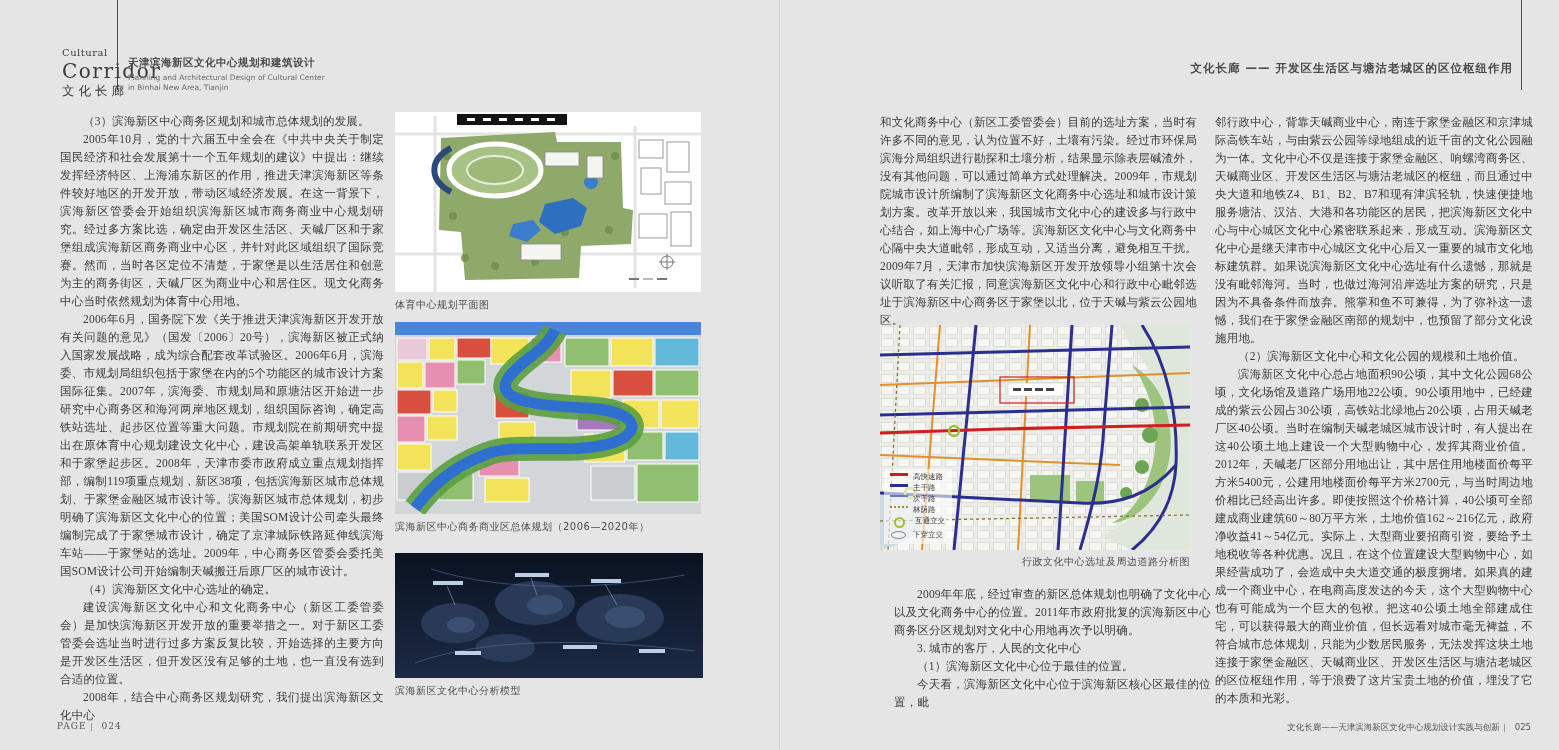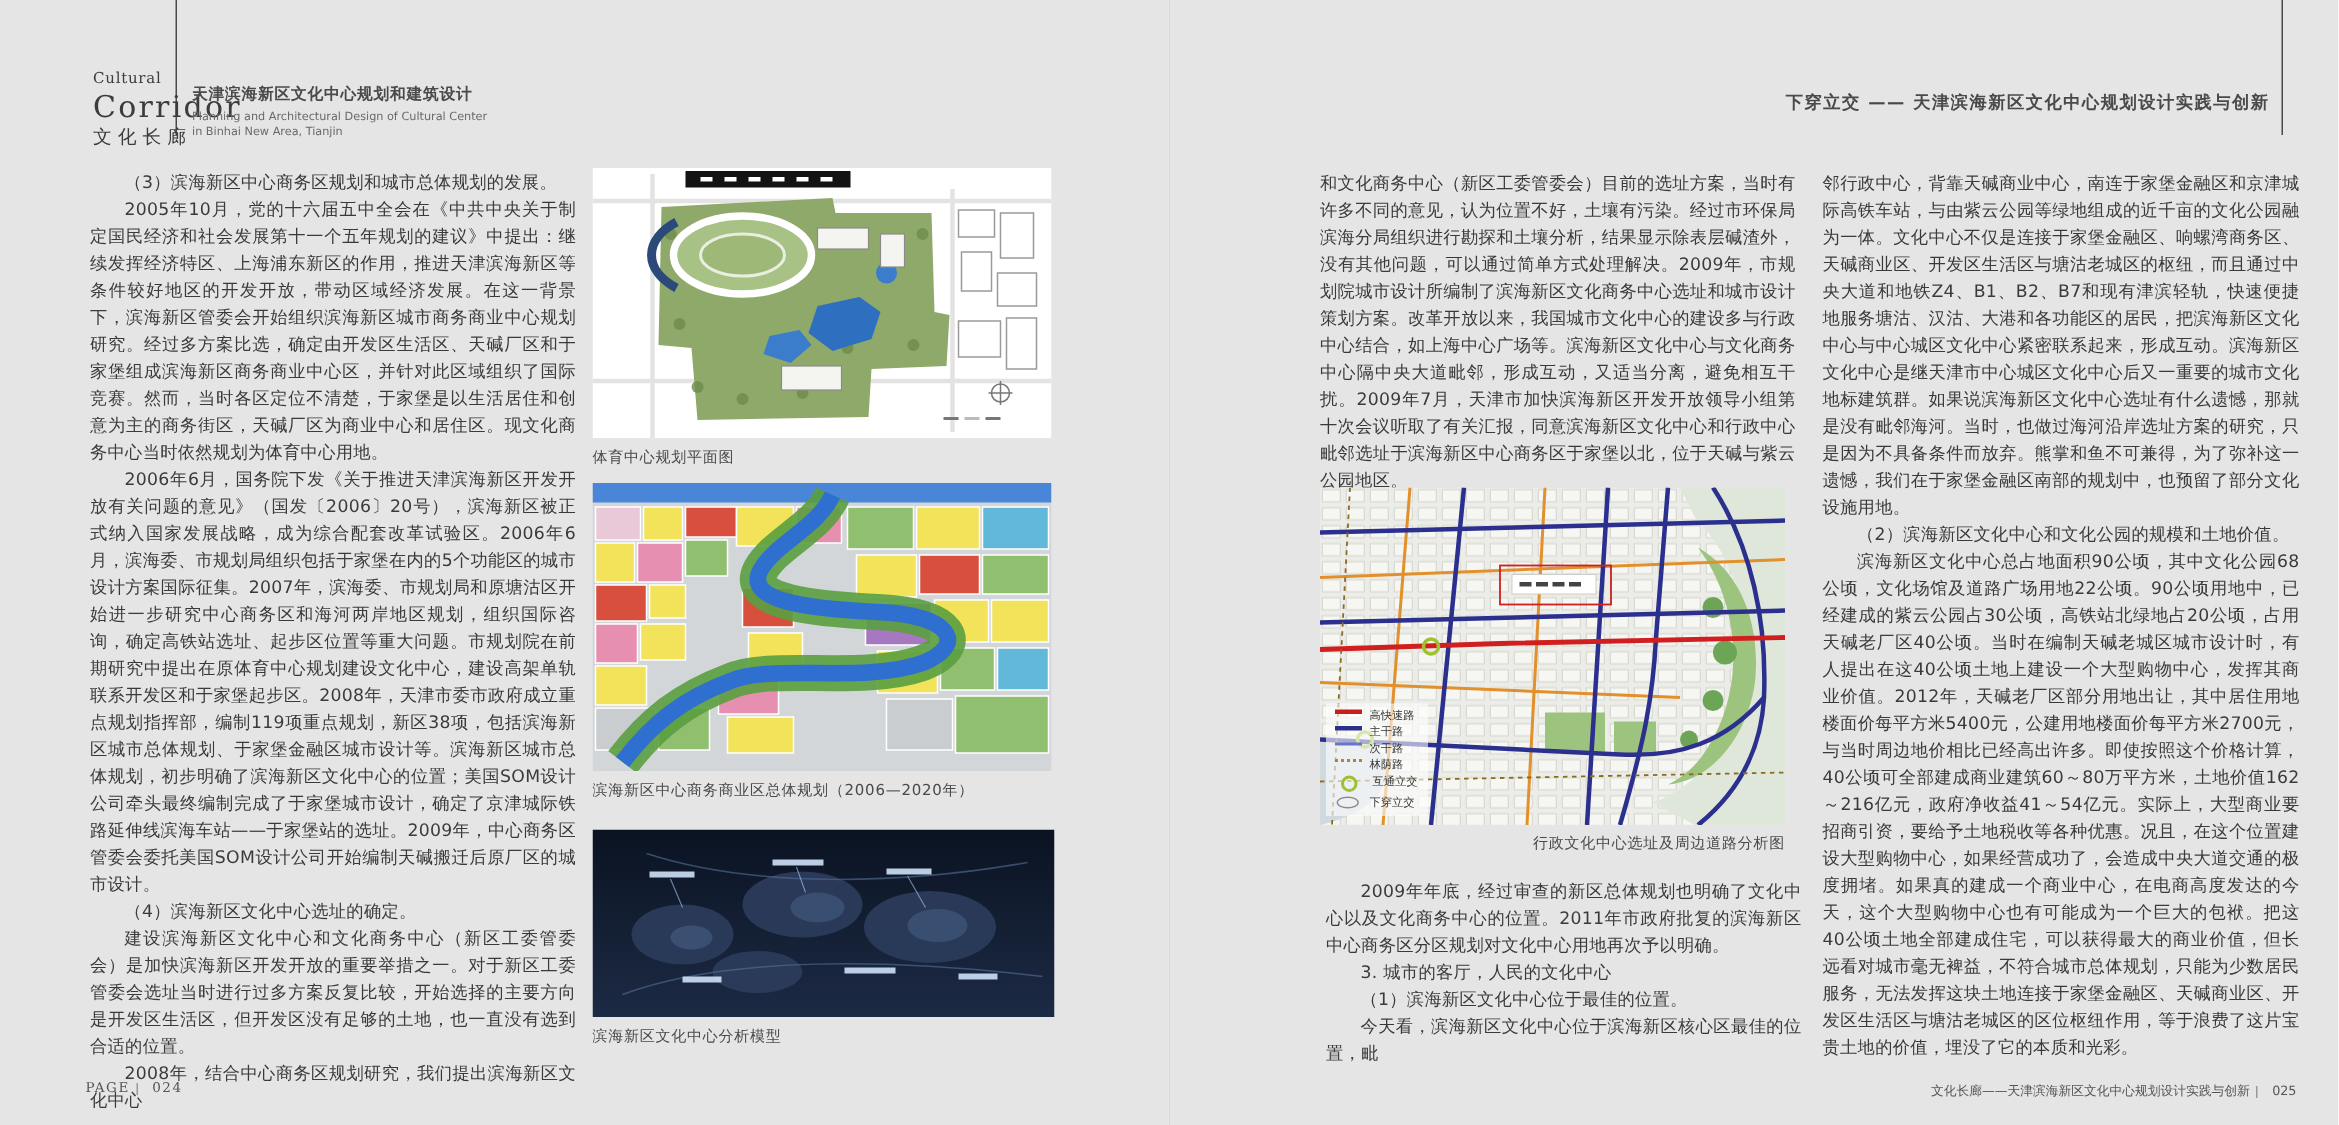--- a/index.html
+++ b/index.html
@@ -28,27 +28,27 @@
   .lp-title{position:absolute;left:128px;top:56px;width:260px;}
   .lp-title .cn{font-size:10.5px;font-weight:bold;color:#4a4a4a;letter-spacing:.5px;}
   .lp-title .en{font-size:7.5px;color:#6a6a6a;line-height:9.5px;margin-top:3px;}
 
   
   .rp-header{position:absolute;right:46px;top:56px;width:640px;text-align:right;}
   .rp-header .en{font-family:"DejaVu Serif","Liberation Serif",serif;font-size:10px;color:#3c3c3c;}
   .rp-header .cn{font-size:11.5px;font-weight:bold;color:#4a4a4a;letter-spacing:1px;margin-top:5px;}
 
   
-  .col{position:absolute;font-size:11.5px;line-height:18px;text-align:justify;letter-spacing:.2px;}
+  .col{position:absolute;font-size:11.5px;line-height:18px;text-align:justify;letter-spacing:.2px;font-family:Liberation Serif, serif;}
   .col p{margin:0;text-indent:2em;}
   .col p.cont{text-indent:0;}
 
   #lp-col1{left:60px;top:112px;width:324px;}
   #rp-col1-top{left:100px;top:113px;width:317px;}
-  #rp-col1-bottom{left:104px;top:585px;width:317px;}
+  #rp-col1-bottom{left:114px;top:585px;width:317px;}
   #rp-col2{left:435px;top:113px;width:318px;}
 
   
   .figure{position:absolute;left:395px;width:306px;}
   #fig1{top:112px;} #fig2{top:322px;} #fig3{top:553px;}
   .figure svg{display:block;}
   .fig-caption{font-size:10px;color:#4a4a4a;margin-top:6px;letter-spacing:.5px;}
 
   
   #rp-map{position:absolute;left:100px;top:325px;width:310px;}
@@ -245,21 +245,21 @@
 
   <div class="footer-left">
     <span>PAGE</span><span class="fsep"></span><span class="num">024</span>
   </div>
 </div>
 
 <div class="page" id="page-right">
   <div class="head-rule"></div>
 
   <div class="rp-header">
-    <div class="cn">下穿立交 —— 天津滨海新区文化中心规划设计实践与创新</div>
+    <div class="cn">文化长廊 —— 开发区生活区与塘沽老城区的区位枢纽作用</div>
   </div>
 
   <div class="col" id="rp-col1-top">
     <p class="cont">和文化商务中心（新区工委管委会）目前的选址方案，当时有许多不同的意见，认为位置不好，土壤有污染。经过市环保局滨海分局组织进行勘探和土壤分析，结果显示除表层碱渣外，没有其他问题，可以通过简单方式处理解决。2009年，市规划院城市设计所编制了滨海新区文化商务中心选址和城市设计策划方案。改革开放以来，我国城市文化中心的建设多与行政中心结合，如上海中心广场等。滨海新区文化中心与文化商务中心隔中央大道毗邻，形成互动，又适当分离，避免相互干扰。2009年7月，天津市加快滨海新区开发开放领导小组第十次会议听取了有关汇报，同意滨海新区文化中心和行政中心毗邻选址于滨海新区中心商务区于家堡以北，位于天碱与紫云公园地区。</p>
   </div>
 
   <div id="rp-map">
     <div class="mapwrap">
       <svg width="310" height="225" viewBox="0 0 310 225">
         <defs>

